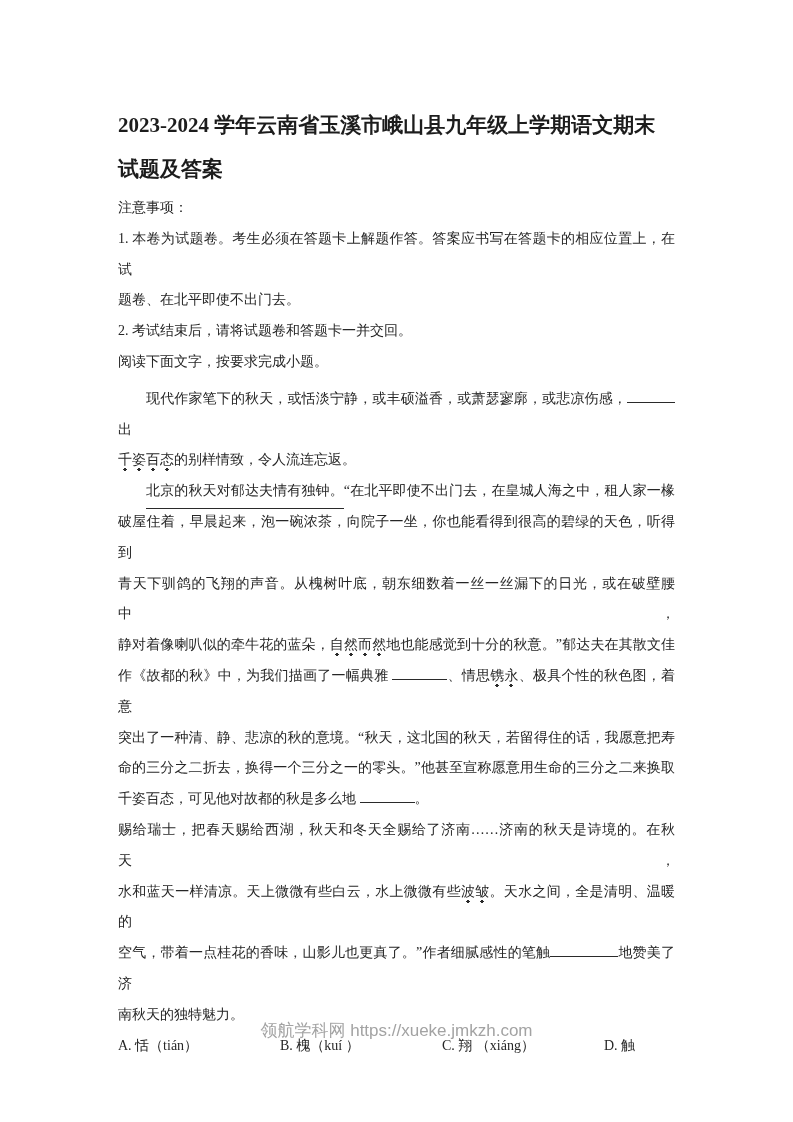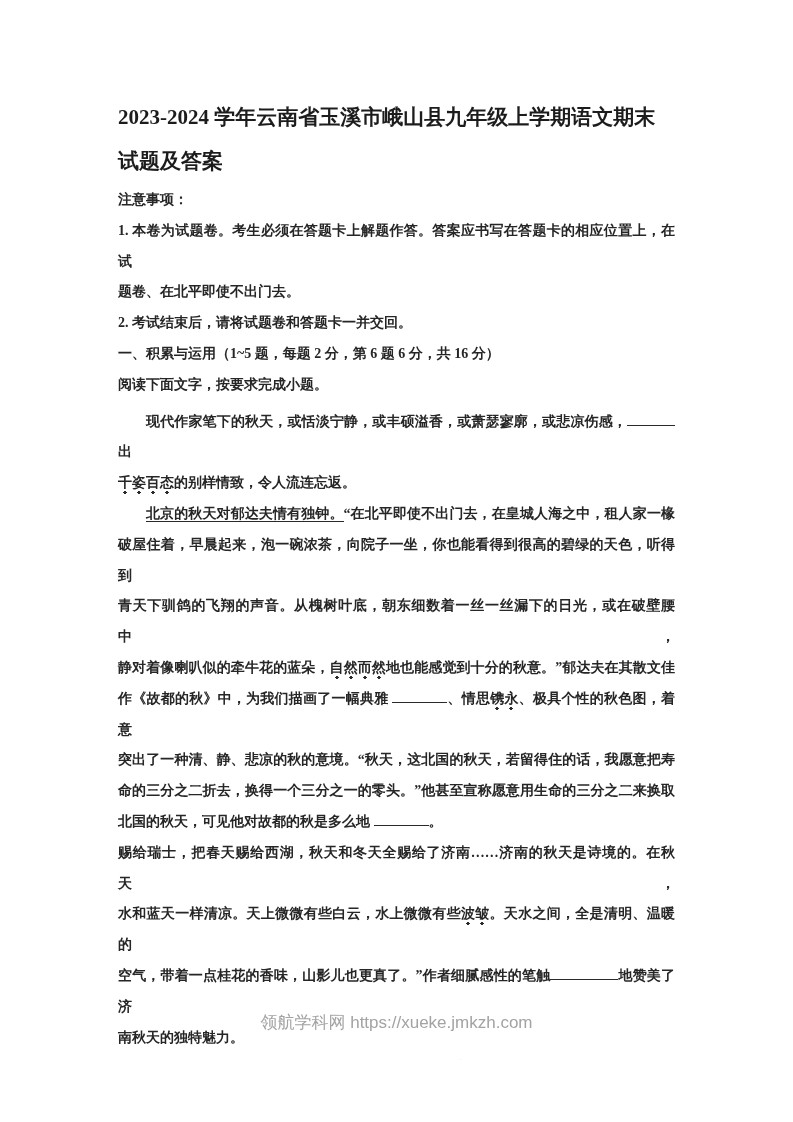--- a/index.html
+++ b/index.html
@@ -1,31 +1,32 @@
 <!DOCTYPE html>
 <html><head>
 <meta charset="utf-8">
 <style>
   html,body { margin:0; padding:0; background:#ffffff; }
   .page {
     position:relative; width:793px; height:1060px; background:#ffffff;
     font-family:"Liberation Serif","DejaVu Serif",serif; color:#222222;
     overflow:hidden;
+    margin-top:8px;
   }
   .content { position:absolute; left:118px; top:95px; width:557px; }
   h1.title { margin:0; font-size:21px; font-weight:700; color:#1c1c1c; }
   .tl { display:block; line-height:44px; }
   .lines { margin-top:2px; }
   .line { font-size:14px; line-height:30.8px; color:#262626; }
   .line.fill { text-align:justify; text-align-last:justify; }
   .line.indent { text-indent:2em; }
   .line.mt { margin-top:6px; }
   .line.opts { display:flex; text-align:left; }
-  .seg { white-space:pre-wrap;font-weight:bold; }
-  .seg.u { border-bottom:1px solid #2a2a2a; padding-bottom:0; }
+  .seg { white-space:pre-wrap; }
+  .seg.u { border-bottom:1px solid #2a2a2a; padding-bottom:10px; }
   .seg.em {
     background-image:radial-gradient(circle, #2a2a2a 1.5px, transparent 1.7px);
     background-size:1em 5px; background-repeat:repeat-x;
     background-position:left bottom; padding-bottom:5px;text-align:center;
   }
   .seg.blank {
     display:inline-block; height:1em;
     border-bottom:1px solid #2a2a2a; vertical-align:baseline;
   }
   .seg.opt { width:162px; flex:0 0 auto; }
@@ -42,32 +43,31 @@
   <div class="content">
     <h1 class="title">
       <span class="tl">2023-2024 学年云南省玉溪市峨山县九年级上学期语文期末</span>
       <span class="tl">试题及答案</span>
     </h1>
     <div class="lines" id="lines">
         <div class="line"><span class="seg">注意事项：</span></div>
         <div class="line fill"><span class="seg">1. 本卷为试题卷。考生必须在答题卡上解题作答。答案应书写在答题卡的相应位置上，在试</span></div>
         <div class="line"><span class="seg">题卷、在北平即使不出门去。</span></div>
         <div class="line"><span class="seg">2. 考试结束后，请将试题卷和答题卡一并交回。</span></div>
-        <div class="line"><span class="seg">一、积累与运用（1~5 题，每题 2 分，第 6 题 6 分，共 16 分）</span></div>
         <div class="line"><span class="seg">阅读下面文字，按要求完成小题。</span></div>
         <div class="line fill indent mt"><span class="seg">现代作家笔下的秋天，或恬淡宁静，或丰硕溢香，或萧瑟寥廓，或悲凉伤感，</span><span class="seg blank" style="width: 48px;"></span><span class="seg">出</span></div>
         <div class="line"><span class="seg em">千姿百态</span><span class="seg">的别样情致，令人流连忘返。</span></div>
         <div class="line fill indent"><span class="seg u">北京的秋天对郁达夫情有独钟。</span><span class="seg">“在北平即使不出门去，在皇城人海之中，租人家一椽</span></div>
         <div class="line fill"><span class="seg">破屋住着，早晨起来，泡一碗浓茶，向院子一坐，你也能看得到很高的碧绿的天色，听得到</span></div>
         <div class="line fill"><span class="seg">青天下驯鸽的飞翔的声音。从槐树叶底，朝东细数着一丝一丝漏下的日光，或在破壁腰中，</span></div>
         <div class="line fill"><span class="seg">静对着像喇叭似的牵牛花的蓝朵，</span><span class="seg em">自然而然</span><span class="seg">地也能感觉到十分的秋意。”郁达夫在其散文佳</span></div>
         <div class="line fill"><span class="seg">作《故都的秋》中，为我们描画了一幅典雅 </span><span class="seg blank" style="width: 55px;"></span><span class="seg">、情思</span><span class="seg em">镌永</span><span class="seg">、极具个性的秋色图，着意</span></div>
         <div class="line fill"><span class="seg">突出了一种清、静、悲凉的秋的意境。“秋天，这北国的秋天，若留得住的话，我愿意把寿</span></div>
         <div class="line fill"><span class="seg">命的三分之二折去，换得一个三分之一的零头。”他甚至宣称愿意用生命的三分之二来换取</span></div>
-        <div class="line"><span class="seg">北国的秋天，可见他对故都的秋是多么地 </span><span class="seg blank" style="width: 55px;"></span><span class="seg">。</span></div>
+        <div class="line"><span class="seg">千姿百态，可见他对故都的秋是多么地 </span><span class="seg blank" style="width: 55px;"></span><span class="seg">。</span></div>
         <div class="line fill"><span class="seg">赐给瑞士，把春天赐给西湖，秋天和冬天全赐给了济南……济南的秋天是诗境的。在秋天，</span></div>
         <div class="line fill"><span class="seg">水和蓝天一样清凉。天上微微有些白云，水上微微有些</span><span class="seg em">波皱</span><span class="seg">。天水之间，全是清明、温暖的</span></div>
         <div class="line fill"><span class="seg">空气，带着一点桂花的香味，山影儿也更真了。”作者细腻感性的笔触</span><span class="seg blank" style="width: 68px;"></span><span class="seg">地赞美了济</span></div>
         <div class="line"><span class="seg">南秋天的独特魅力。</span></div>
         <div class="line opts">
           <span class="seg opt">A. 恬（tián）</span>
           <span class="seg opt">B. 槐（kuí ）</span>
           <span class="seg opt">C. 翔 （xiáng）</span>
           <span class="seg opt">D. 触</span>
         </div>

